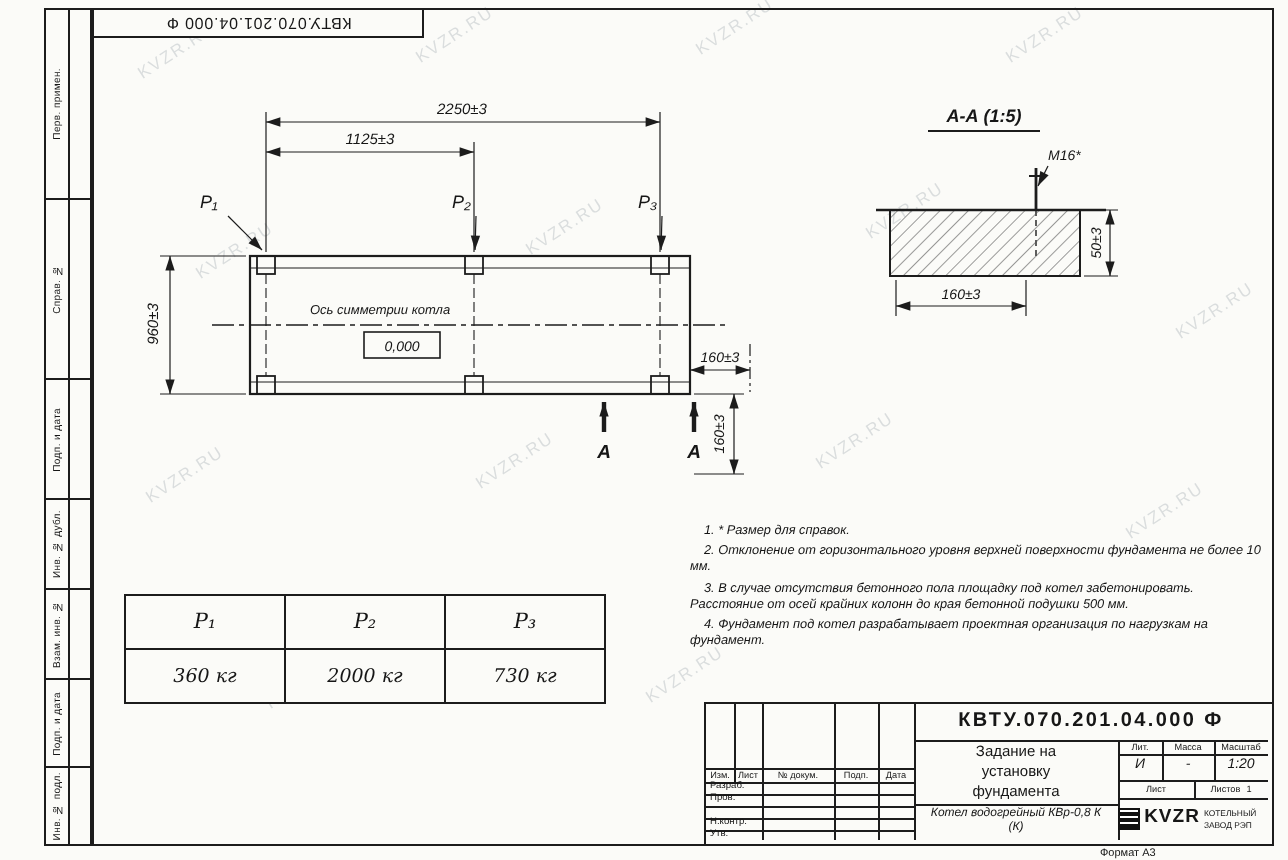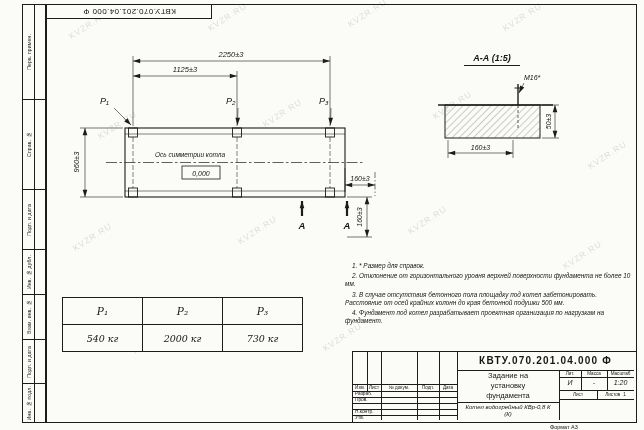--- a/index.html
+++ b/index.html
@@ -212,21 +212,21 @@
 </div>
 
 <table class="ltable">
   <tbody>
       <tr class="hrow">
     <td>P₁</td>
     <td>P₂</td>
     <td>P₃</td>
   </tr>
   <tr class="vrow">
-    <td>540 кг</td>
+    <td>360 кг</td>
     <td>2000 кг</td>
     <td>730 кг</td>
   </tr>
 </tbody>
   </table>
 
 <div class="tb">
 
   <div class="vl" style="left:104px;top:0;height:68px"></div>
   <div class="vl" style="left:206px;top:18px;height:50px"></div>
@@ -268,15 +268,20 @@
   <div class="cell tinyc" style="left:228px;top:18px;width:26px;height:7px">Масса</div>
   <div class="cell tinyc" style="left:254px;top:18px;width:27px;height:7px">Масштаб</div>
   <div class="cell valcell" style="left:206px;top:25px;width:22px;height:13px">И</div>
   <div class="cell valcell" style="left:228px;top:25px;width:26px;height:13px">-</div>
   <div class="cell valcell" style="left:254px;top:25px;width:27px;height:13px">1:20</div>
   <div class="cell tinyc" style="left:206px;top:38px;width:38px;height:9px">Лист</div>
   <div class="cell tinyc" style="left:244px;top:38px;width:37px;height:9px;gap:3px">
     <span>Листов</span>
     <span>1</span>
   </div>
+  <div class="cell" style="left:206px;top:47px;width:75px;height:21px">
+    <span class="logo-ic"></span>
+    <span class="logo-tx">KVZR</span>
+    <span class="logo-co">КОТЕЛЬНЫЙ ЗАВОД РЭП</span>
+  </div>
 </div>
 
 <div class="fmt">Формат А3</div>
 
 </body></html>

